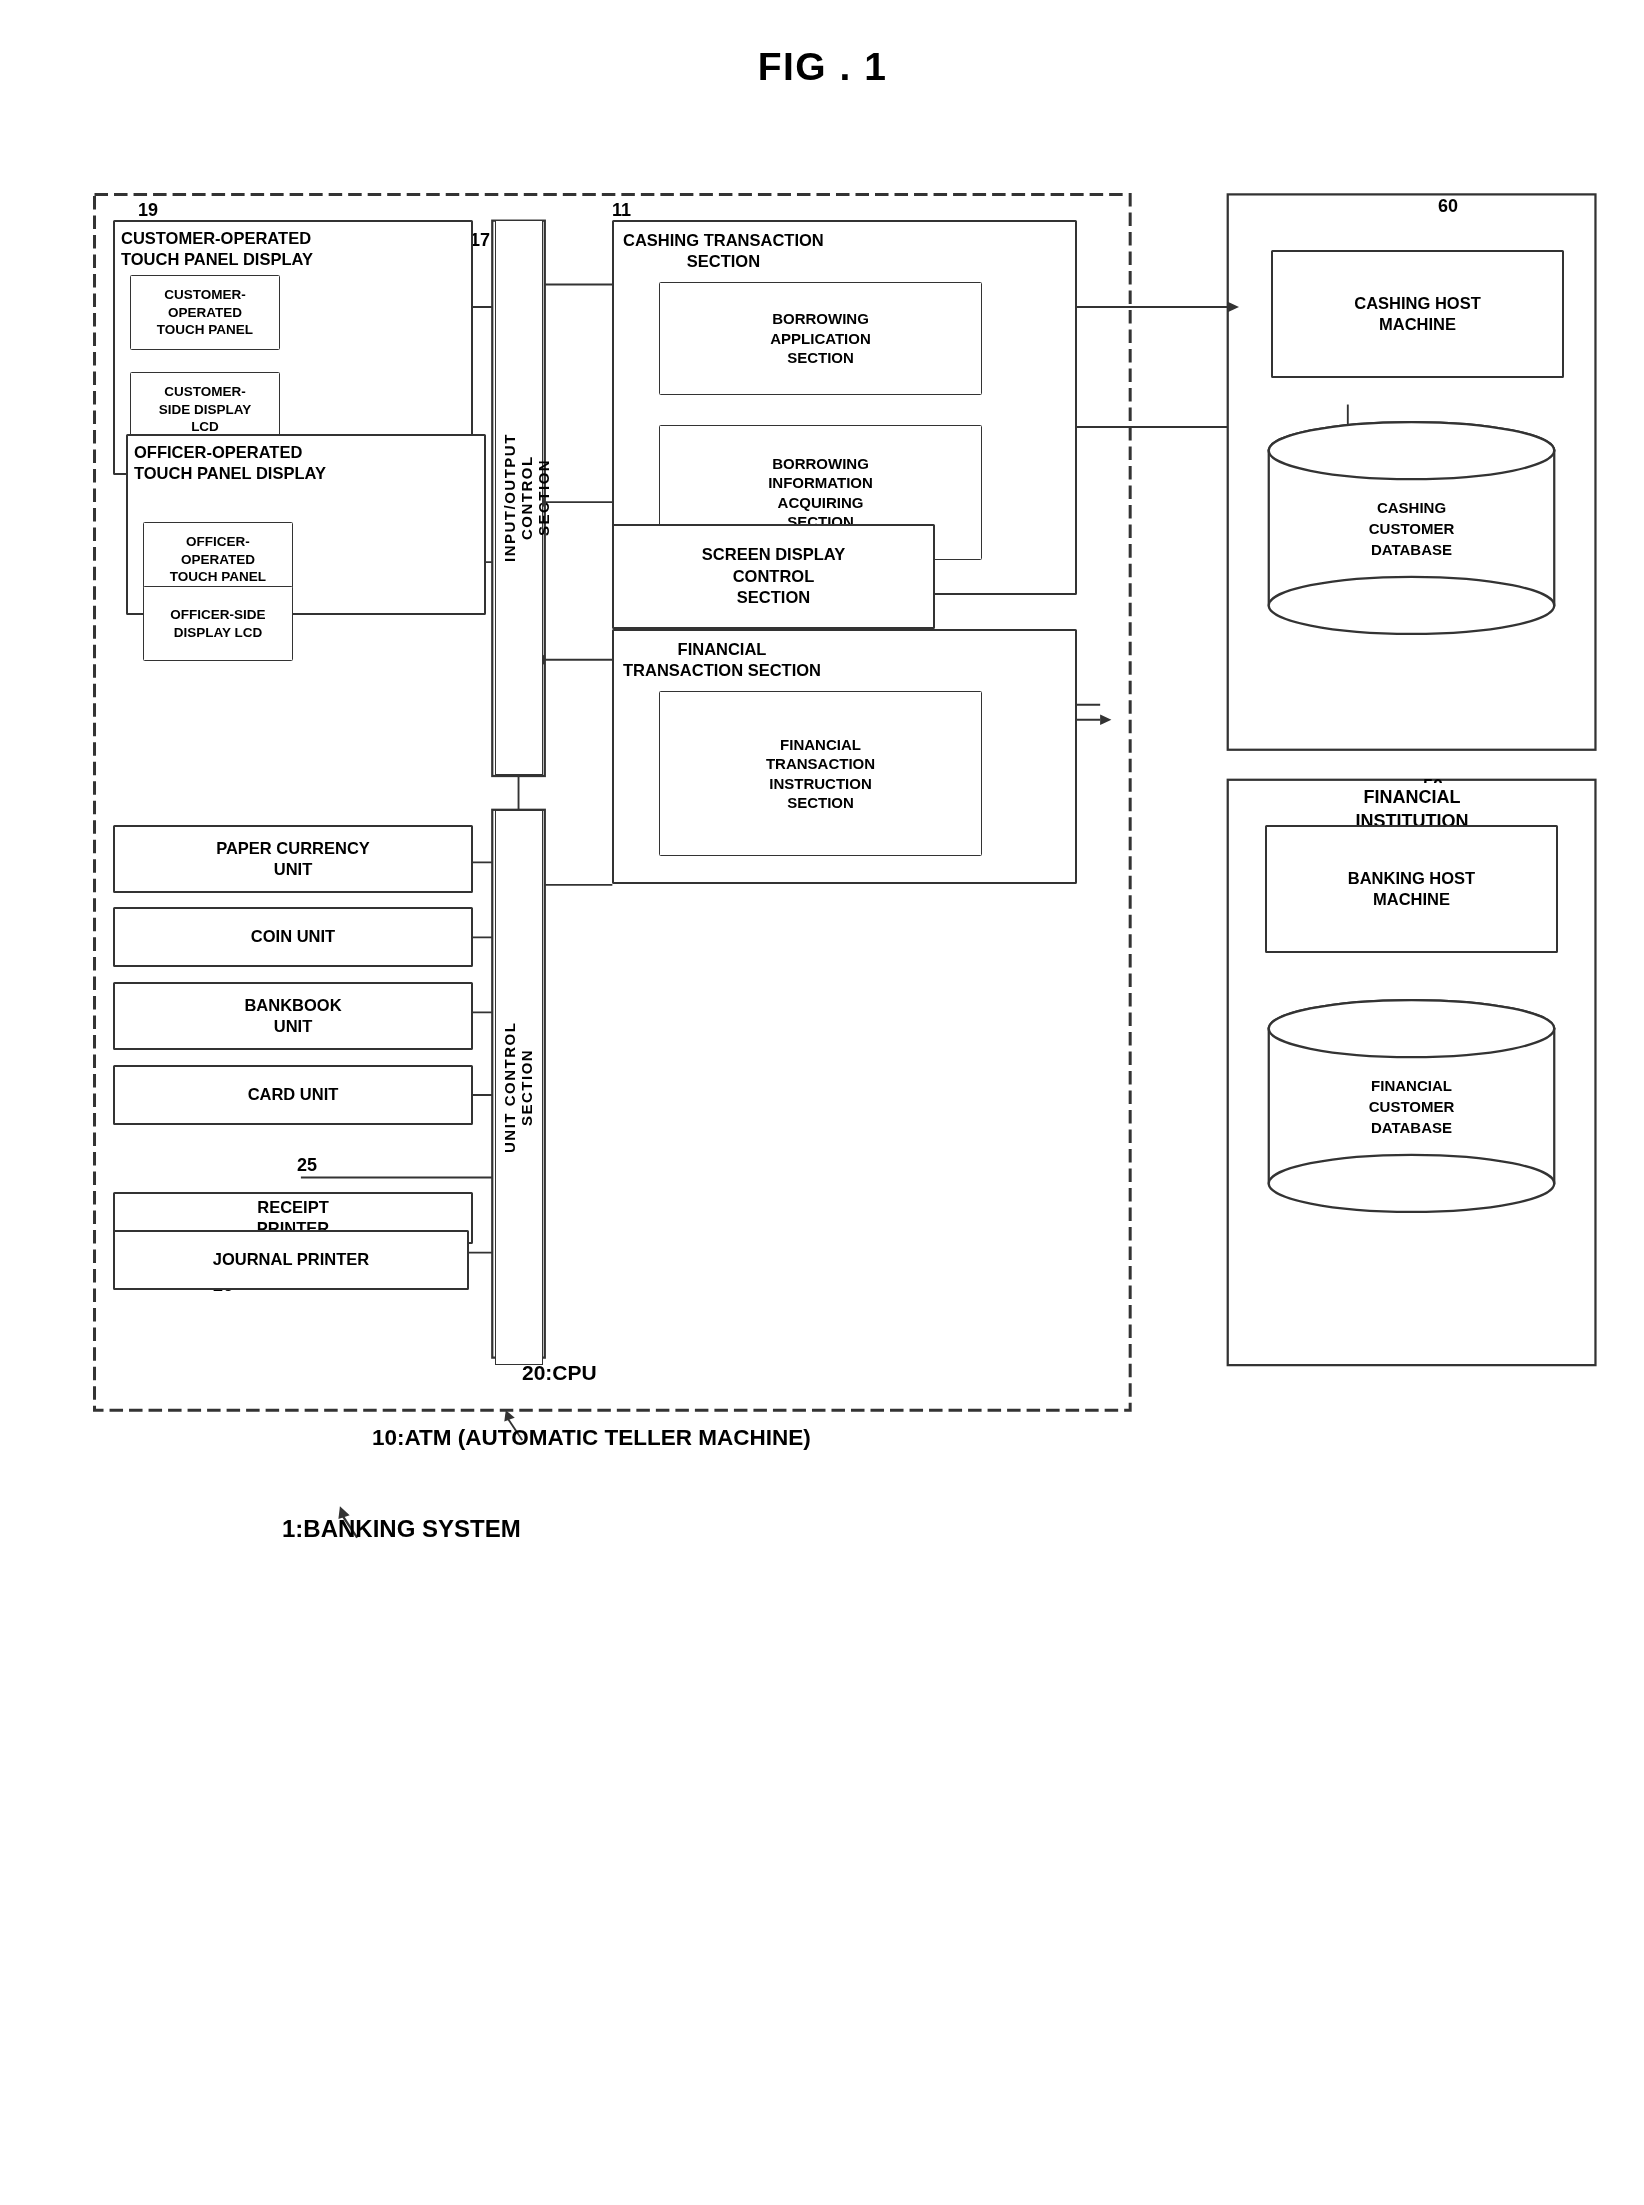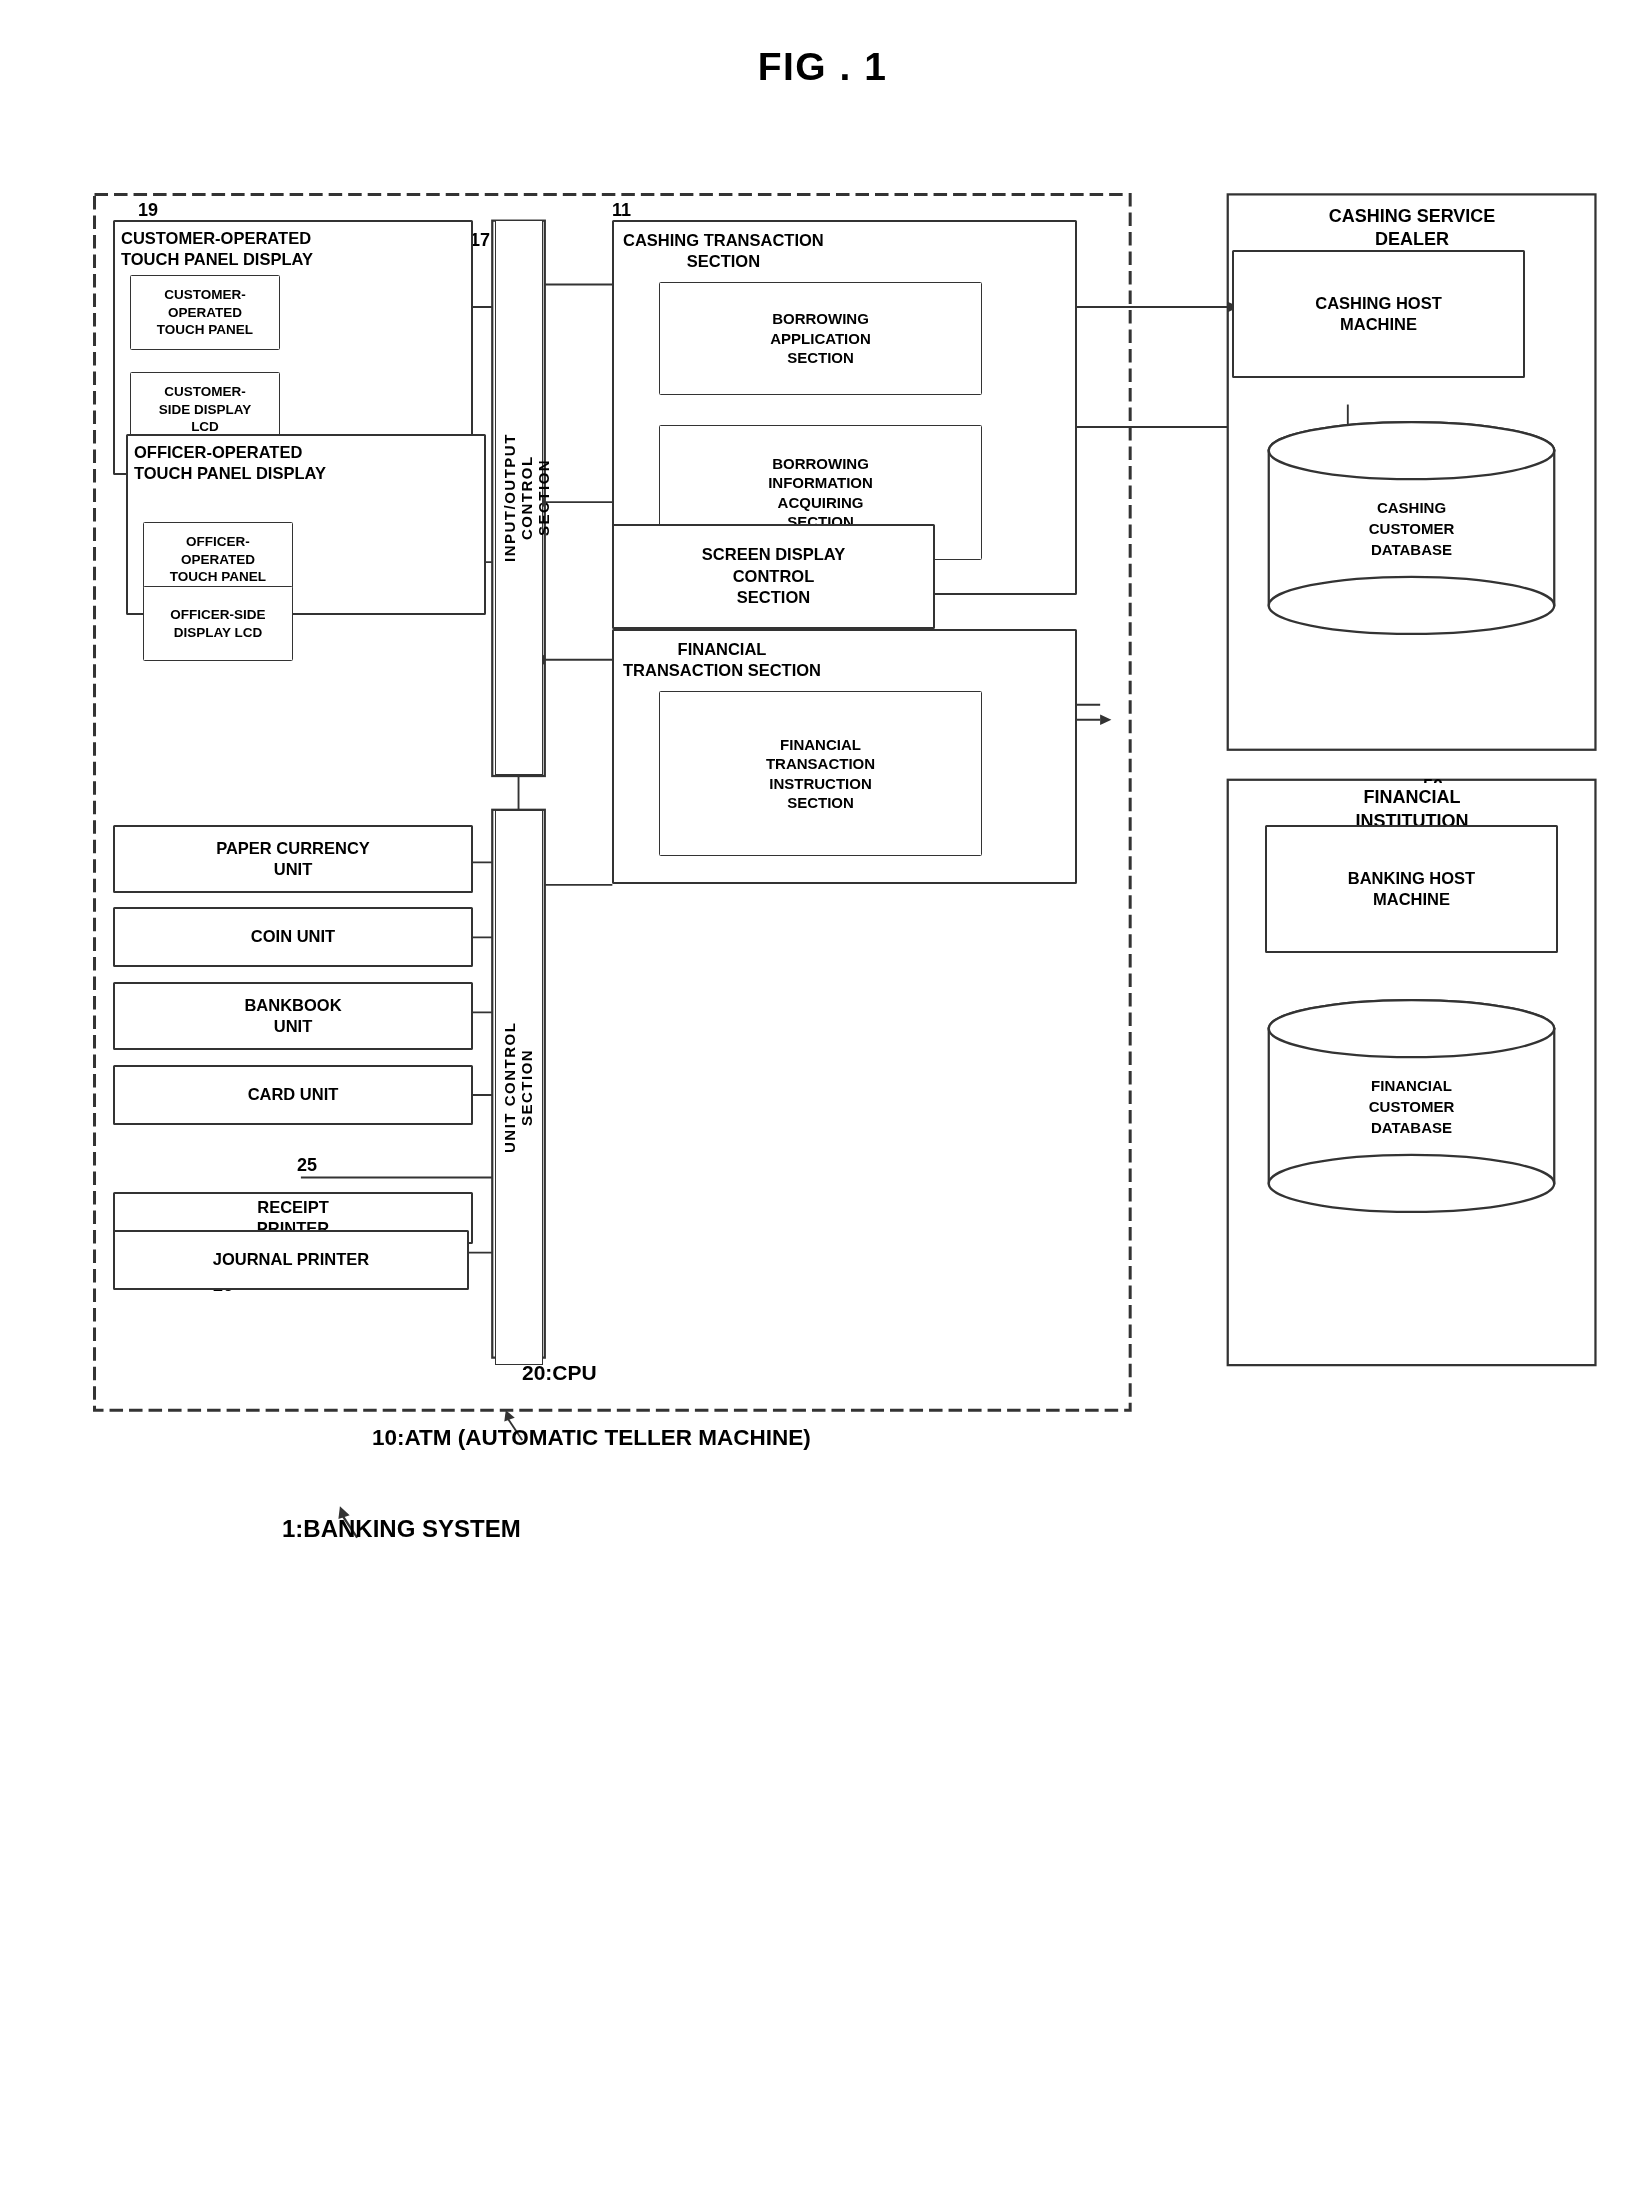--- a/index.html
+++ b/index.html
@@ -325,26 +325,22 @@
 TRANSACTION SECTION</span>
 
     <div class="section-box-inner" style="left:45px;top:60px;width:323px;height:165px;">
       <span style="white-space:pre-line;font-size:15px;">FINANCIAL
 TRANSACTION
 INSTRUCTION
 SECTION</span>
     </div>
   </div>
 
-  <div class="section-box" style="left:1160px;top:64px;width:360px;height:60px;font-size:18px;border:none;">
-    <span style="white-space:pre-line;font-weight:bold;">CASHING SERVICE
-DEALER</span>
-  </div>
-
-  <div class="section-box" style="left:1160px;top:116px;width:293px;height:128px;font-size:16.5px;">
+
+  <div class="section-box" style="left:1199px;top:116px;width:293px;height:128px;font-size:16.5px;">
     <span style="white-space:pre-line;">CASHING HOST
 MACHINE</span>
   </div>
 
   <div class="cylinder" style="left:1193px;top:285px;width:293px;height:218px;">
     <svg viewBox="0 0 390 290" xmlns="http://www.w3.org/2000/svg">
       <ellipse cx="195" cy="42" rx="190" ry="38" fill="#fff" stroke="#333" stroke-width="3"></ellipse>
       <rect x="5" y="42" width="380" height="206" fill="#fff" stroke="#333" stroke-width="3"></rect>
       <ellipse cx="195" cy="248" rx="190" ry="38" fill="#fff" stroke="#333" stroke-width="3"></ellipse>
       <ellipse cx="195" cy="42" rx="190" ry="38" fill="#fff" stroke="#333" stroke-width="3"></ellipse>

